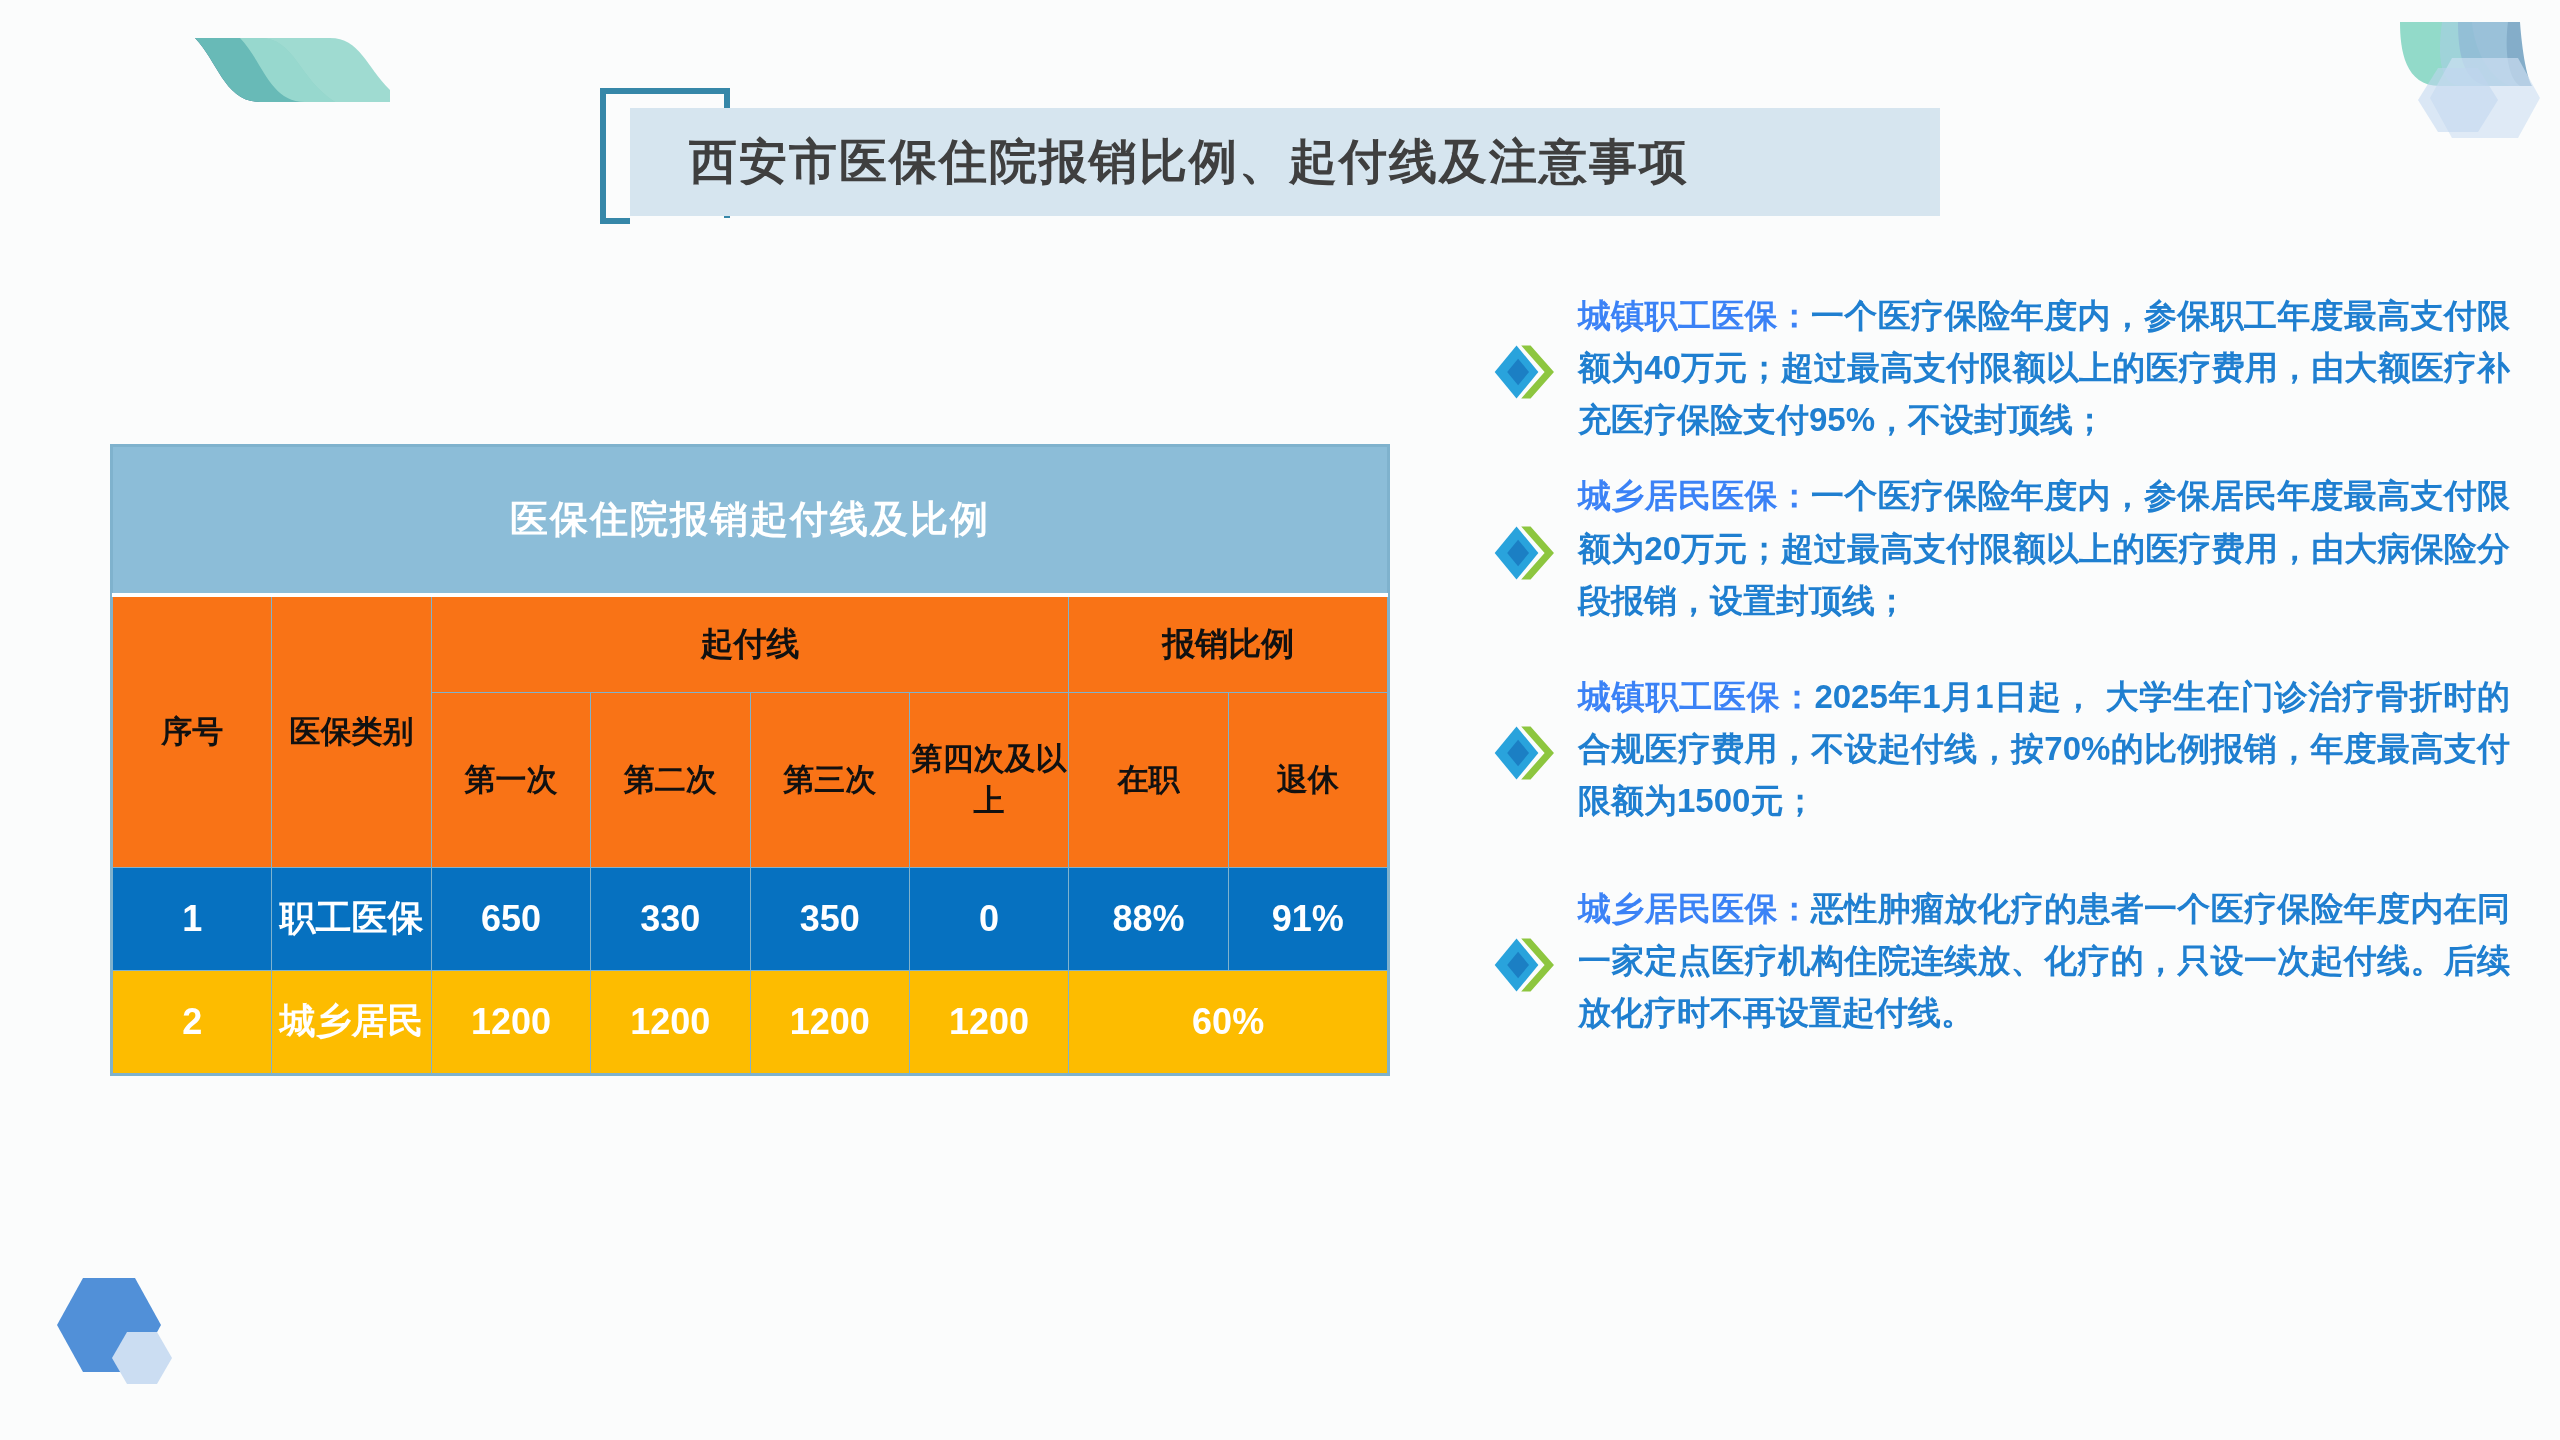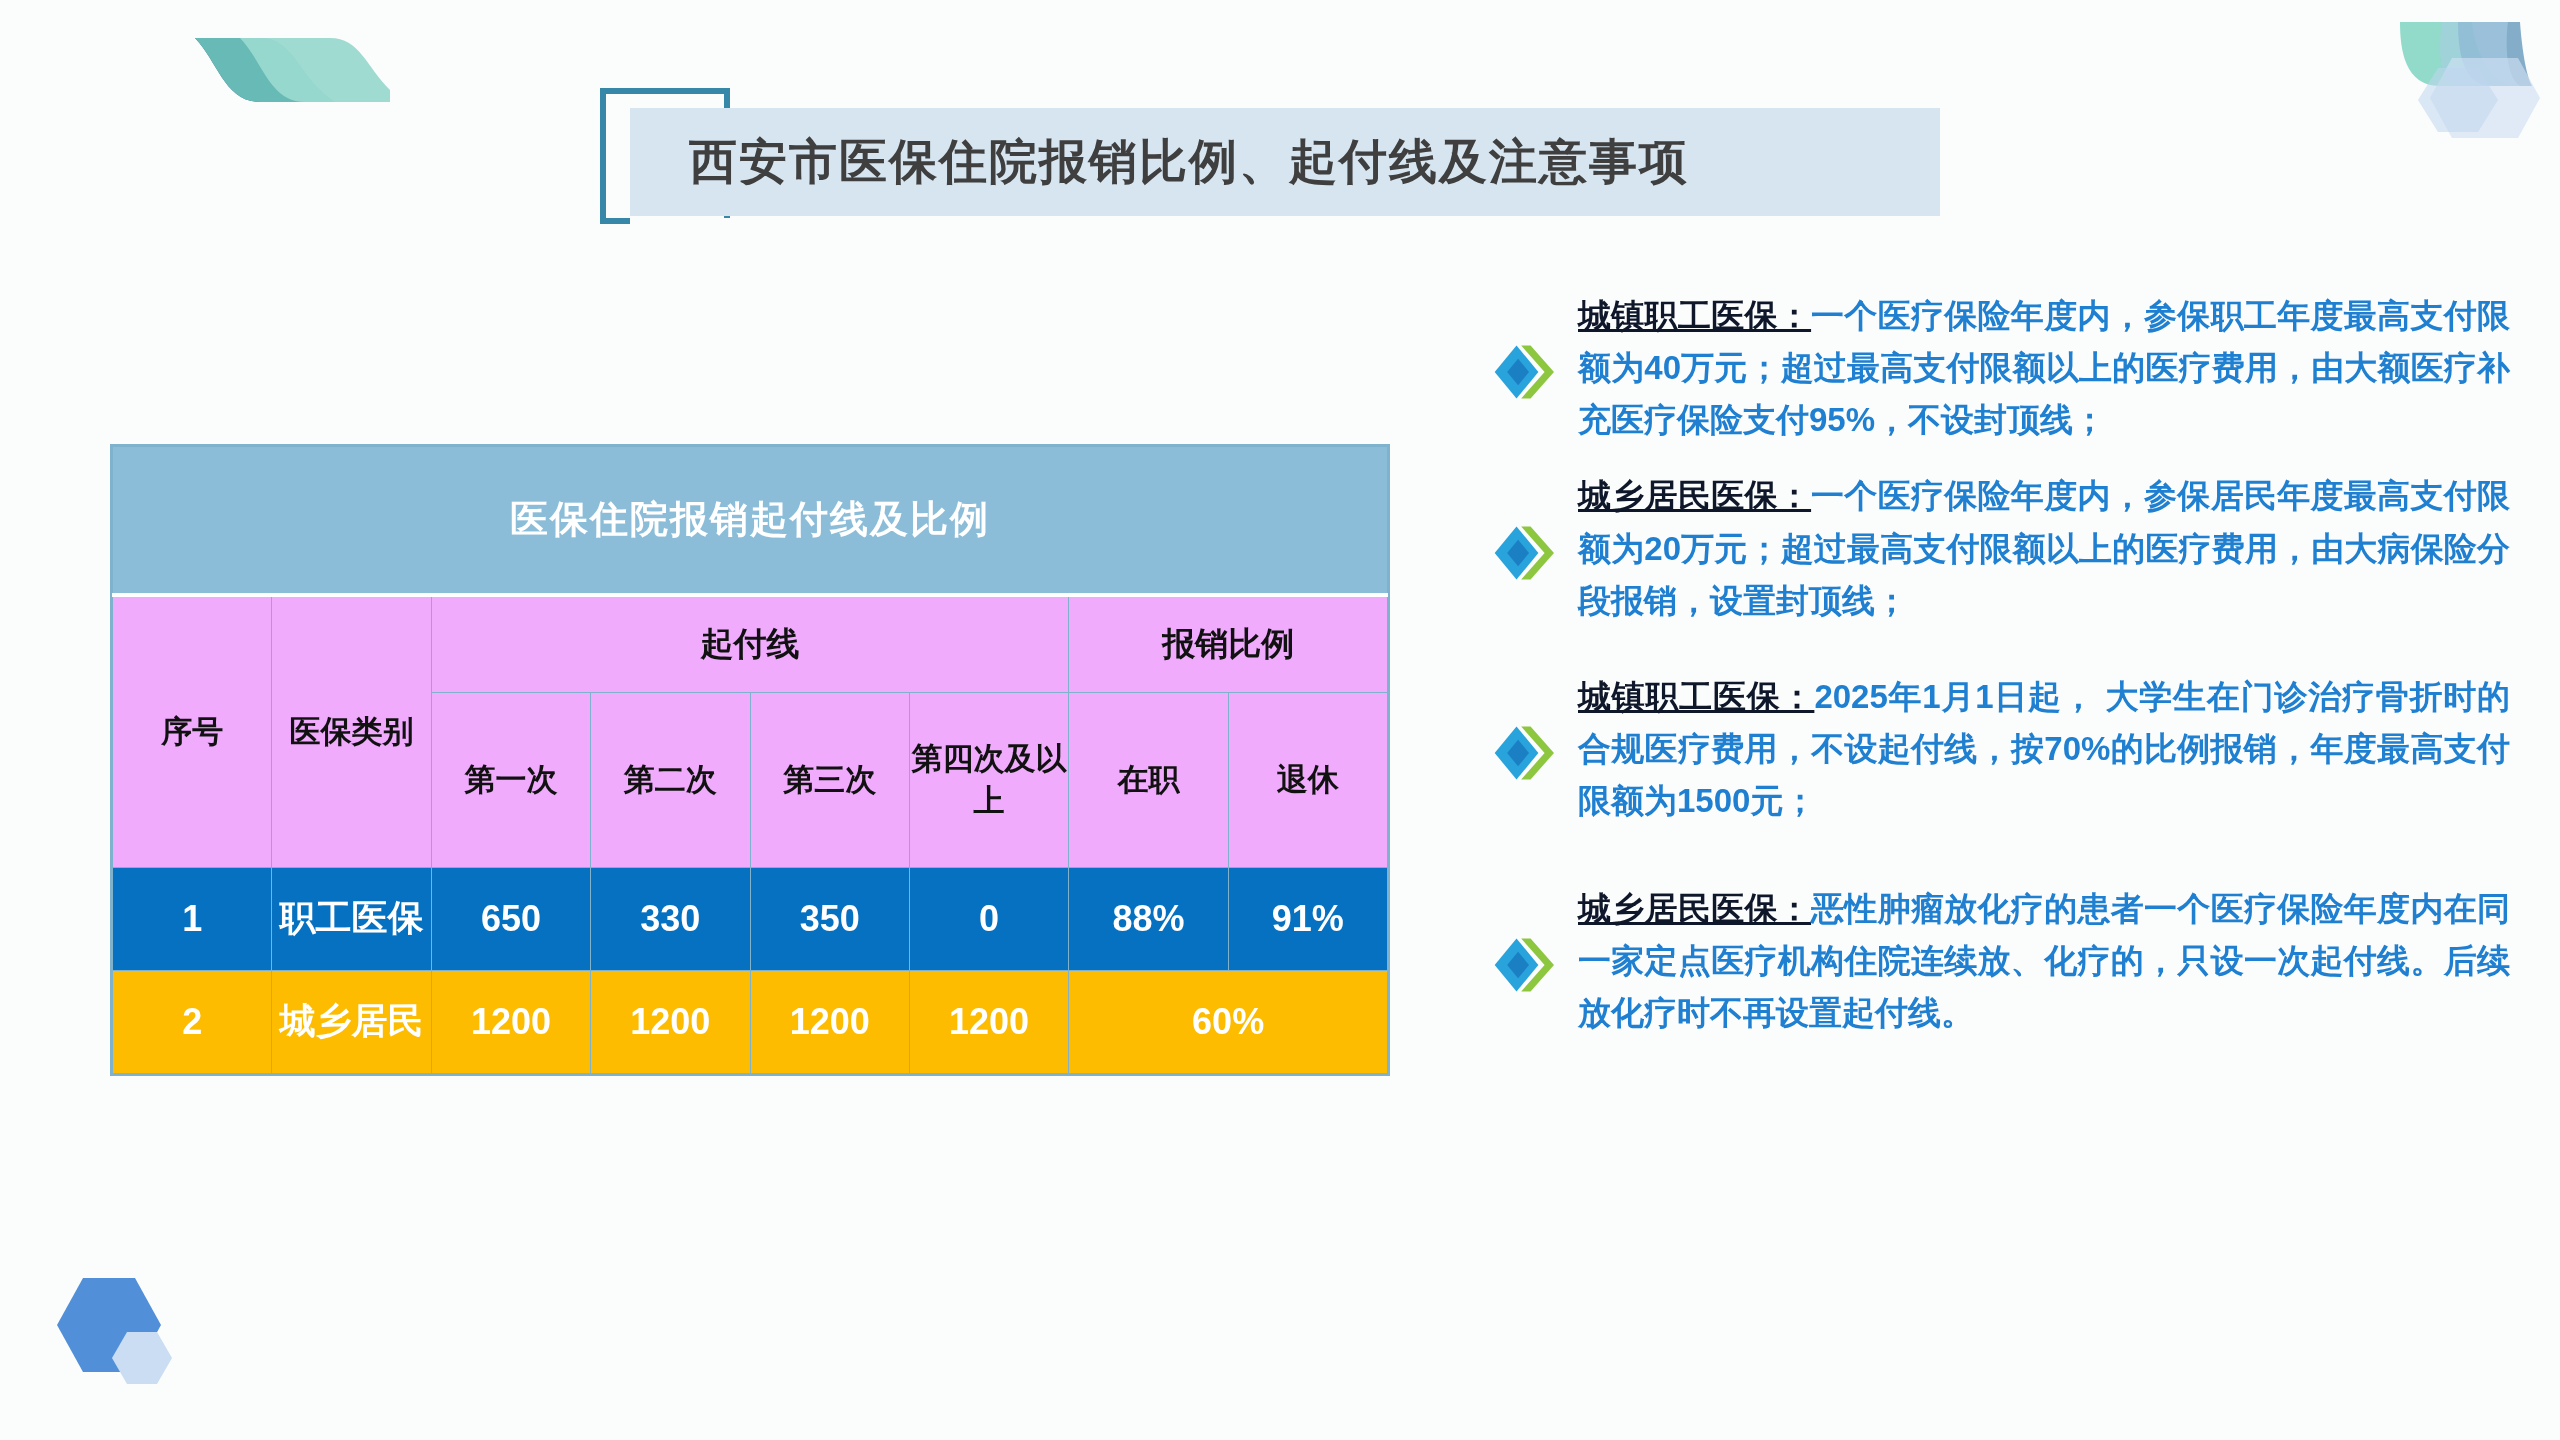--- a/index.html
+++ b/index.html
@@ -57,21 +57,21 @@
     border:1px solid #7fb2cd;
     text-align:center;
     vertical-align:middle;
     font-weight:bold;
   }
   .tbl-title{
     background:#8cbdd8; color:#ffffff;
     font-size:38px; height:148px; letter-spacing:2px;
     border-bottom:4px solid #ffffff !important;
   }
-  .hdr{ background:#f0abfc; color:#111111; font-size:31px; }
+  .hdr{ background:#f97316; color:#111111; font-size:31px; }
   .hdr-top{ font-size:33px; }
   .row-blue td{ background:#0671c0; color:#ffffff; font-size:36px; }
   .row-yellow td{ background:#fdbc00; color:#ffffff; font-size:36px; }
   .row-blue td, .row-yellow td{ border-color:#7fb2cd; }
   .c-num{ width:8.2%; }
   .c-type{ width:10.2%; }
   .c-q{ width:12.9%; }
   .c-r{ width:10.4%; }
 
   
@@ -89,21 +89,21 @@
     width:78px; height:78px;
     margin-right:10px; margin-top:8px;
     align-self:center;
   }
   .note-body{
     flex:1 1 auto;
     font-size:33px; line-height:1.58;
     color:#1f7fd0; font-weight:bold;
     text-align:justify;
   }
-  .note-lead{ color:#0f172a;text-decoration:underline; }
+  .note-lead{ color:#3b82f6; }
   .gap-lg{ margin-bottom:44px; }
   .gap-xl{ margin-bottom:56px; }
 </style>
 </head>
 <body>
 
 <div id="slide">
 
   <svg class="deco" id="deco-tl" viewBox="0 0 330 100">
     <path d="M135 18 H200 C235 18 238 58 275 82 H200 C165 82 158 42 135 18 Z" fill="#2a6a85"></path>

